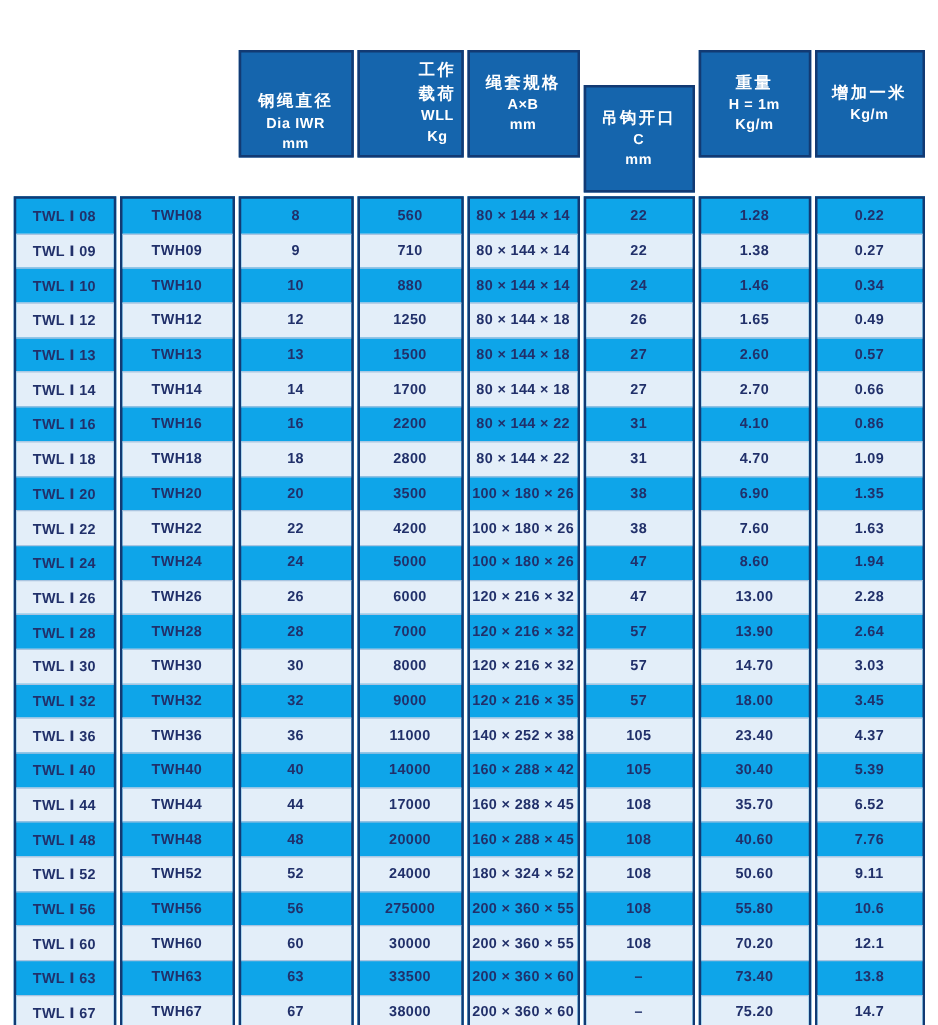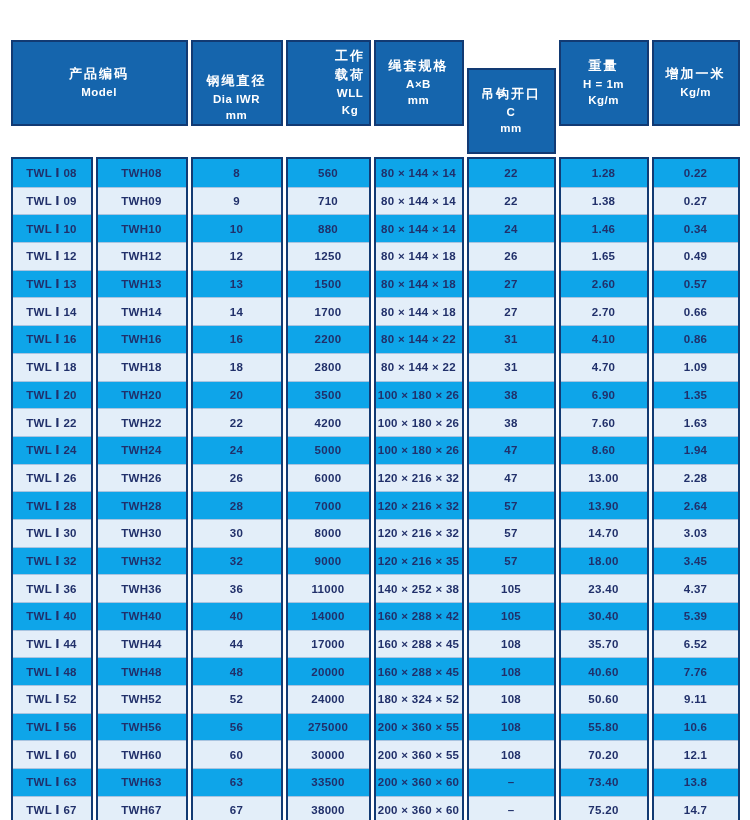--- a/index.html
+++ b/index.html
@@ -56,25 +56,20 @@
   }
   .cell.alt{background:var(--row-alt);}
   .cell + .cell{border-top:1px solid var(--row-line);}
 </style>
 </head>
 <body>
 
 <div class="table-wrap">
 
   <div class="hdr-grid">
-    <div class="hdr-cell" id="h-model">
-      <span class="hdr-cn">产品编码</span>
-      <span class="hdr-en">Model</span>
-
-    </div>
     <div class="hdr-cell" id="h-dia">
       <span class="hdr-cn">钢绳直径</span>
       <span class="hdr-en">Dia IWR</span>
       <span class="hdr-en">mm</span>
     </div>
     <div class="hdr-cell" id="h-wll">
       <span class="hdr-cn">工作载荷</span>
       <span class="hdr-en">WLL</span>
       <span class="hdr-en">Kg</span>
     </div>

